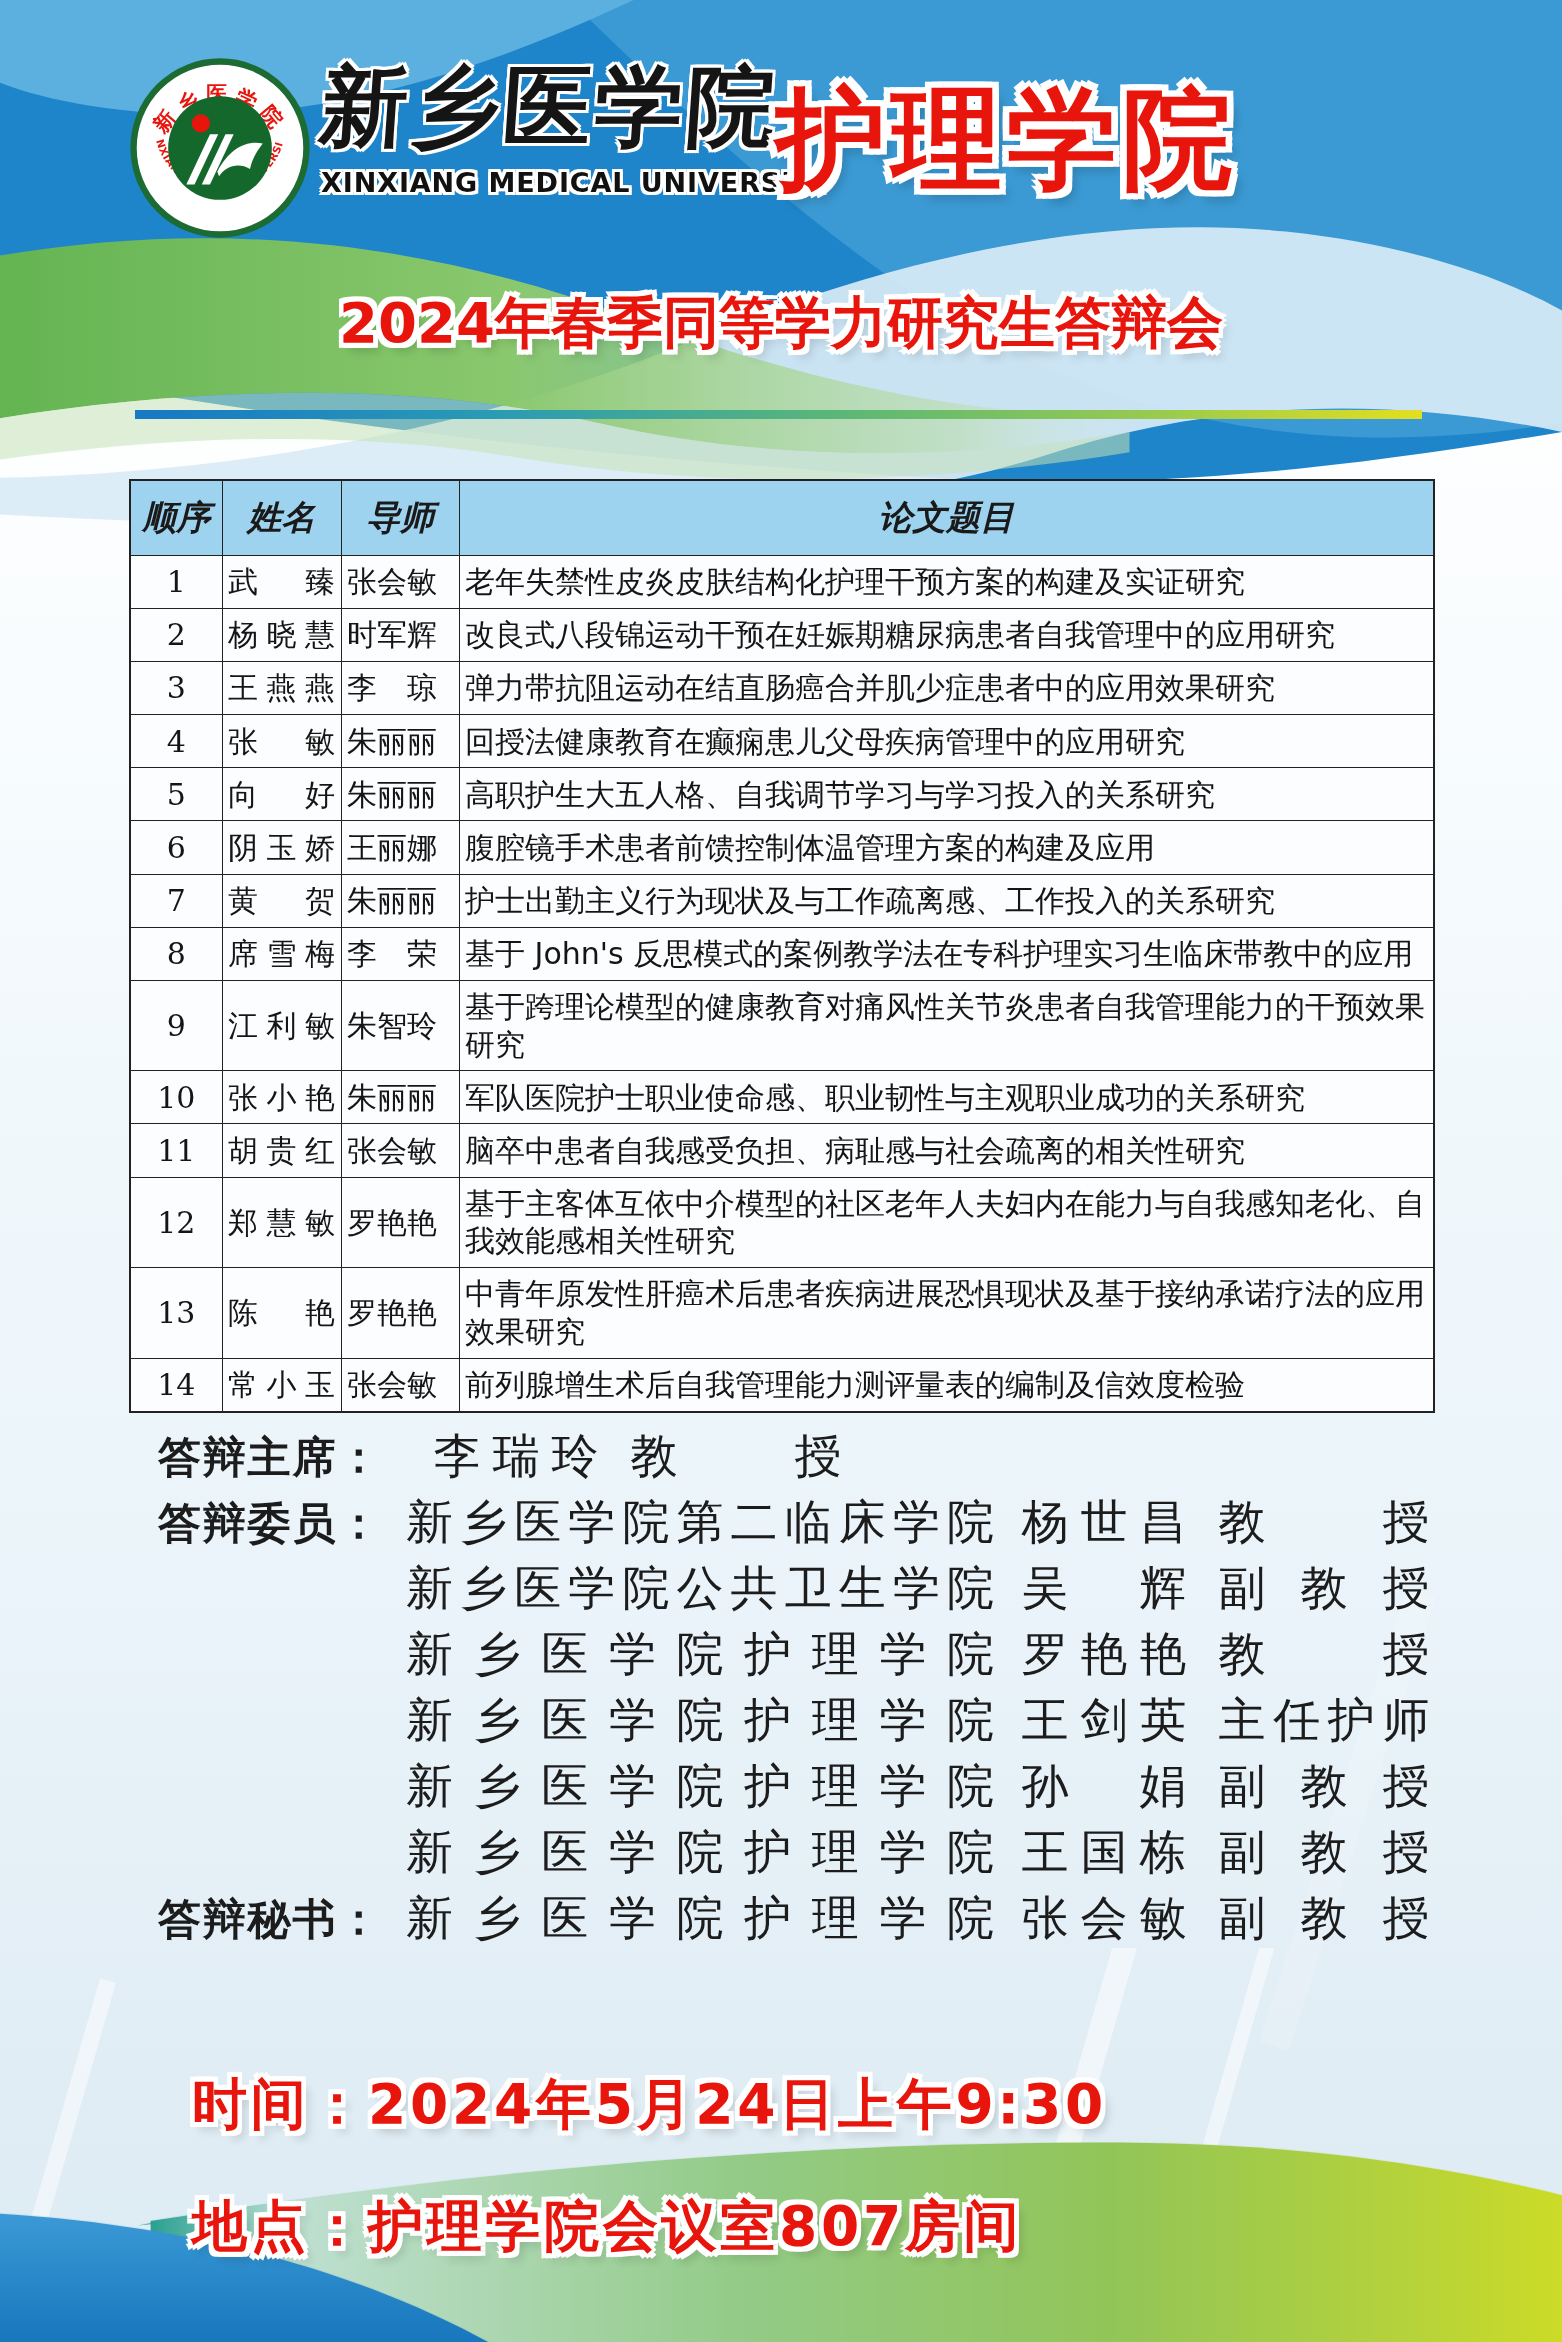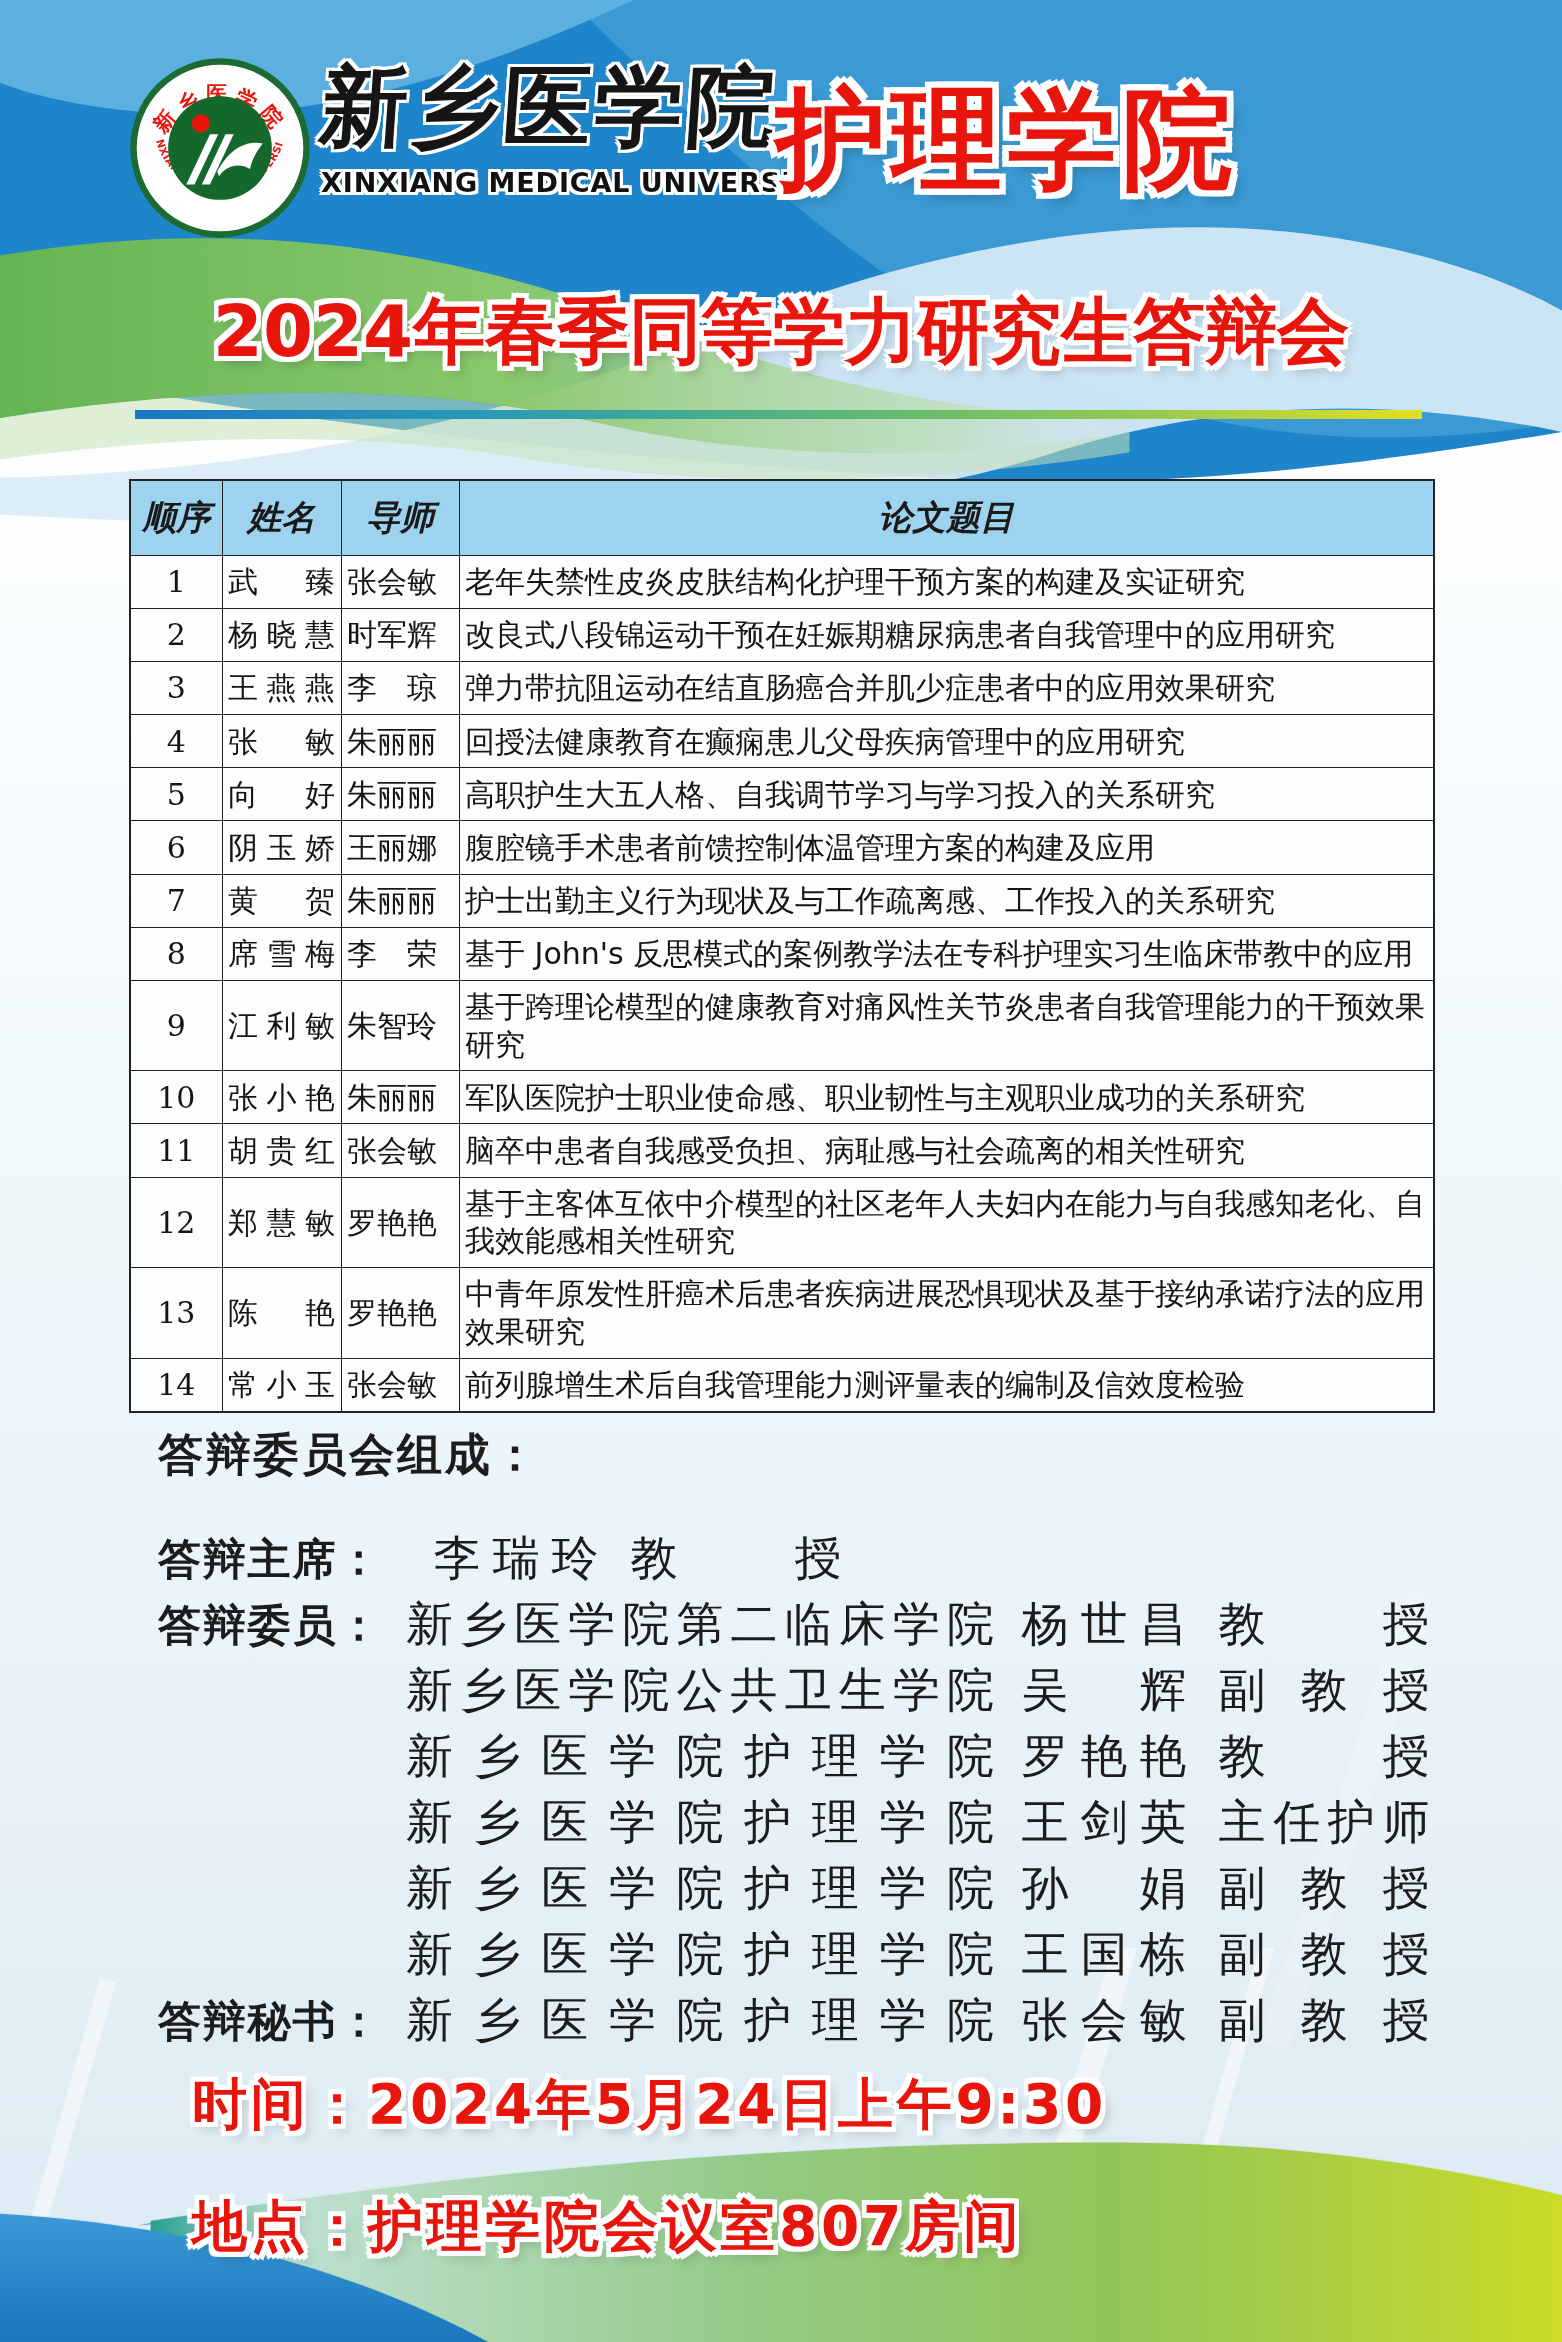--- a/index.html
+++ b/index.html
@@ -20,21 +20,21 @@
   .ow-md { text-shadow:-4.6px -4.6px 0 #fff,4.6px -4.6px 0 #fff,-4.6px 4.6px 0 #fff,4.6px 4.6px 0 #fff,-4.6px 0 0 #fff,4.6px 0 0 #fff,0 -4.6px 0 #fff,0 4.6px 0 #fff,6.4px 8.3px 9.2px rgba(0,0,0,.18); }
   .ow-lg { text-shadow:-6.4px -6.4px 0 #fff,6.4px -6.4px 0 #fff,-6.4px 6.4px 0 #fff,6.4px 6.4px 0 #fff,-6.4px 0 0 #fff,6.4px 0 0 #fff,0 -6.4px 0 #fff,0 6.4px 0 #fff,8.3px 10px 11px rgba(0,0,0,.2); }
 
   
   .logo { position:absolute; left:129px; top:57px; width:182px; height:182px; }
   .uni-cn { position:absolute; left:320px; top:48px; font-size:88px; font-weight:900; color:#151515; letter-spacing:3.7px; transform:skewX(-4deg); }
   .uni-en { position:absolute; left:321px; top:167px; font-size:27px; font-weight:bold; color:#111; letter-spacing:0.9px; }
   .college { position:absolute; left:776px; top:66px; font-size:110px; font-weight:900; color:#e8150d; letter-spacing:5.5px; }
 
   .main-title { position:absolute; top:292px; left:0; width:100%; text-align:center;
-    font-size:72px; font-weight:900; color:#e8150d; letter-spacing:0px; line-height:1.1; }
+    font-size:56px; font-weight:900; color:#e8150d; letter-spacing:0px; line-height:1.1; }
   .divider { position:absolute; top:410px; left:135px; width:1287px; height:9.2px;
     background:linear-gradient(90deg,#1778c5 0%,#2a9bb4 28%,#5bb777 55%,#9acb4e 80%,#e3df1f 100%); }
 
   
   table.roster { position:absolute; top:479px; left:129px; width:1306px;
     border-collapse:collapse; table-layout:fixed; border:2.8px solid #222; background:#fbfdfe; }
   table.roster th { background:#9ed3f0; height:72px; font-size:34px; font-weight:bold; color:#1a1a1a;
     border:1.8px solid #222; text-align:center;font-style:italic; }
   table.roster td { border:1.8px solid #222; font-size:30px; color:#151515; padding:7.3px 5.5px; line-height:1.25; }
   td.c-no { text-align:center; font-family:"DejaVu Serif",serif; }
@@ -245,21 +245,20 @@
             <td class="c-name">常小玉</td>
             <td class="c-adv">张会敏</td>
             <td class="c-thesis">前列腺增生术后自我管理能力测评量表的编制及信效度检验</td>
           </tr>
 
 
       </tbody>
     </table>
 
     <div class="committee">
-      <div class="committee-heading">答辩委员会组成：</div>
 
         <div class="c-row">
           <span class="c-label">答辩主席：</span>
           <span class="c-gap1"></span>
           <span class="c-name">李瑞玲</span>
           <span class="c-gap2"></span>
           <span class="c-title">教授</span>
         </div>
 
         <div class="c-row">

